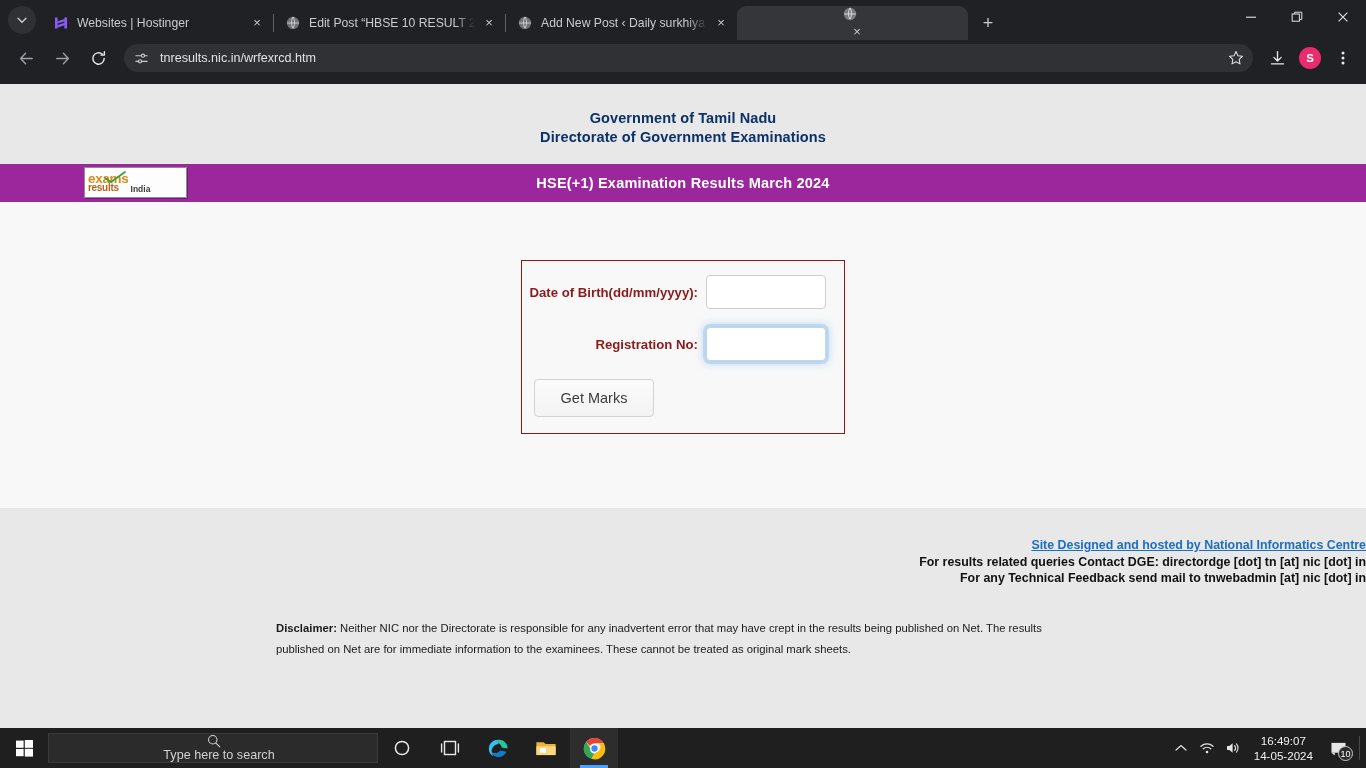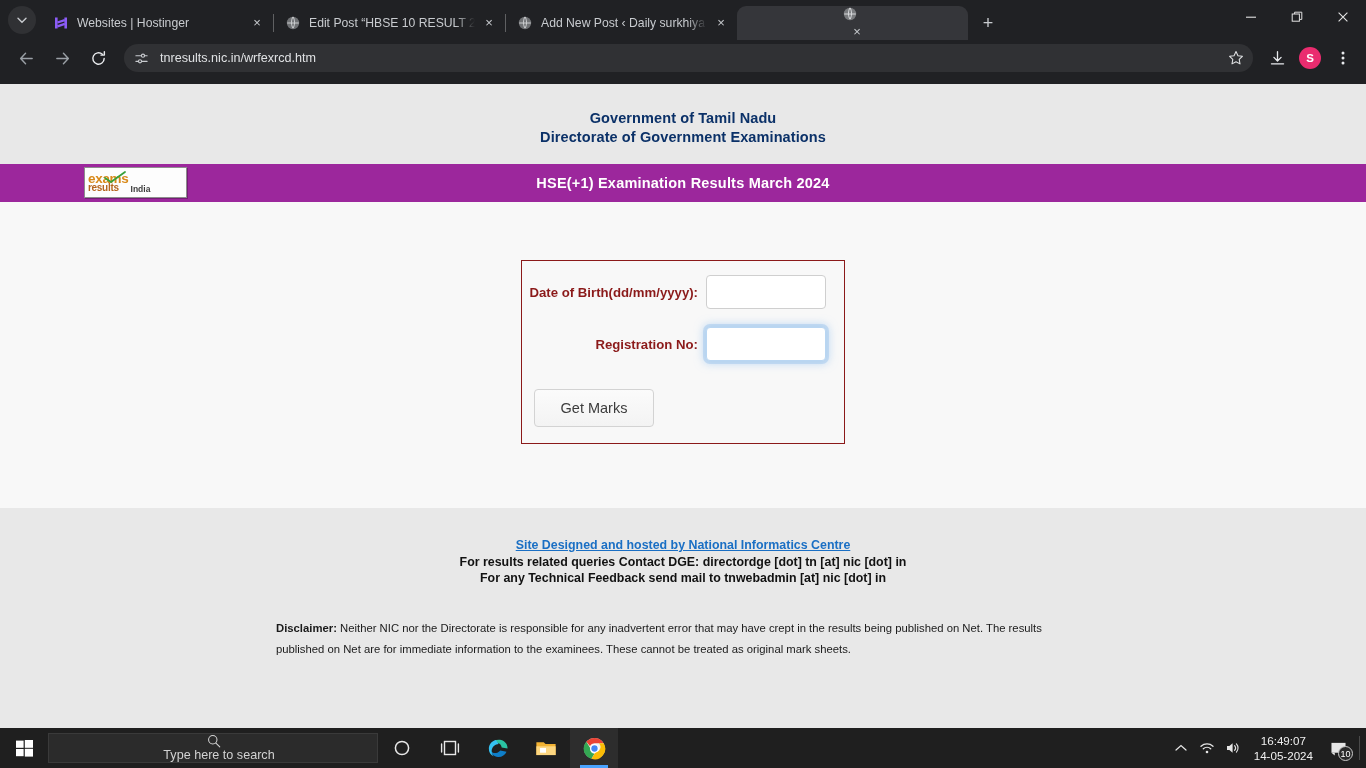--- a/index.html
+++ b/index.html
@@ -141,28 +141,27 @@
     box-shadow: 0 0 0 3px rgba(155,195,235,.45), 0 0 9px 3px rgba(150,195,240,.55);
     outline: none;
   }
   .frow.buttons { justify-content:flex-start; margin: 8px 0 0 6px; gap: 22px; }
   .fbtn {
     width: 120px; height: 38px;
     background: linear-gradient(#fbfbfb, #f3f3f3);
     border: 1px solid #d3d3d3; border-radius: 4px;
     color:#3c3c3c; font-size: 14.5px;
     font-family:"Liberation Sans", sans-serif;
-    margin-top:10px;
   }
 
   .footer-band {
     position:absolute; left:0; top: 424px; width:1366px; height: 220px;
     background:#e8e8e8;
   }
-  .foot-inner { padding-top: 27px; text-align:center; }
+  .foot-inner { padding-top: 27px; text-align:right; }
   .foot-link {
     color:#1a6fc4; font-size: 12.4px; font-weight:bold; text-decoration:underline;
     display:inline-block; margin-bottom: 2px;
   }
   .foot-line { color:#111; font-size:12.4px; font-weight:bold; line-height: 16px; }
   .disclaimer {
     margin: 32px 0 0 0; padding: 0 276px;
     text-align:left; color:#1a1a1a; font-size: 11.3px; line-height: 21px;
   }
   .disclaimer b { font-weight:bold; }

